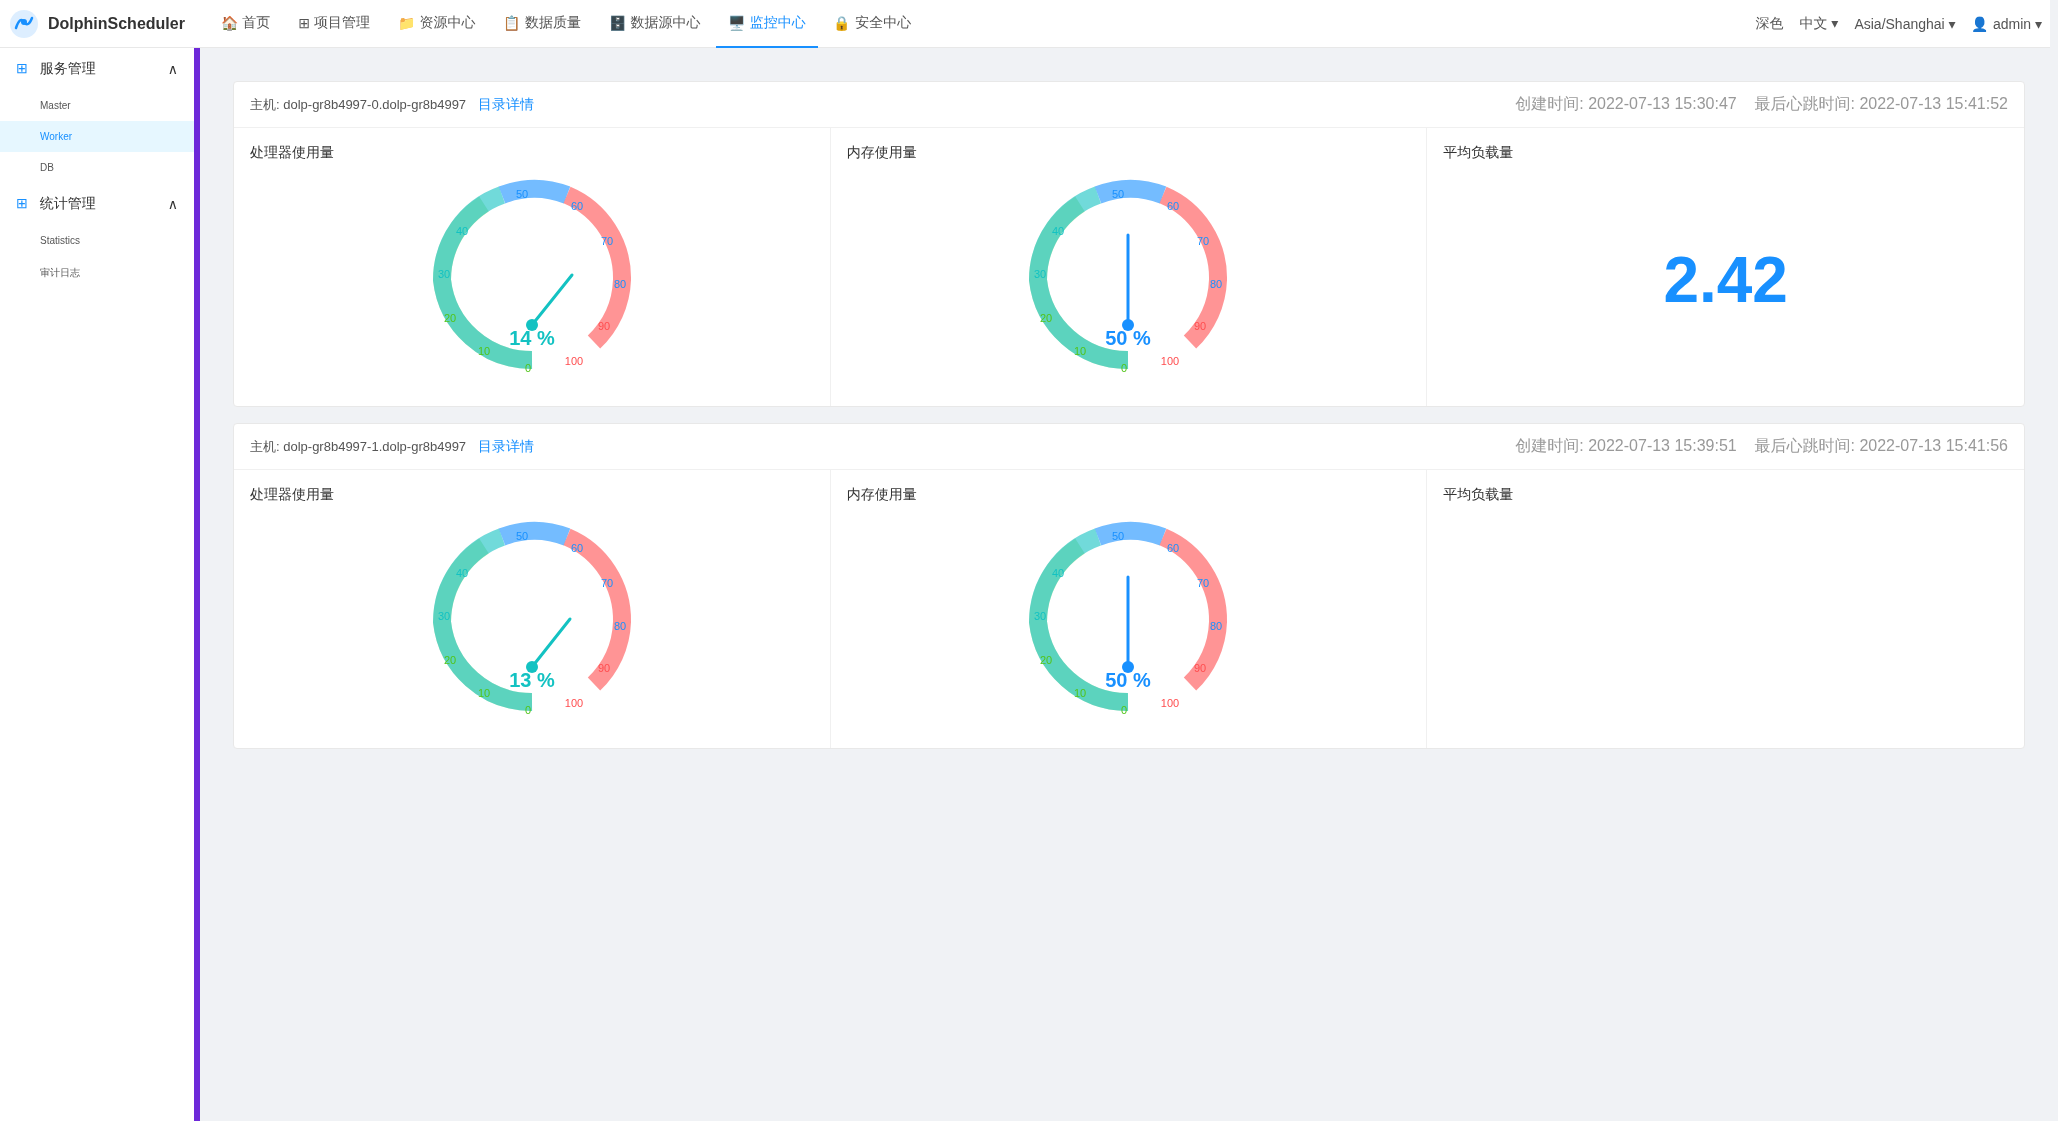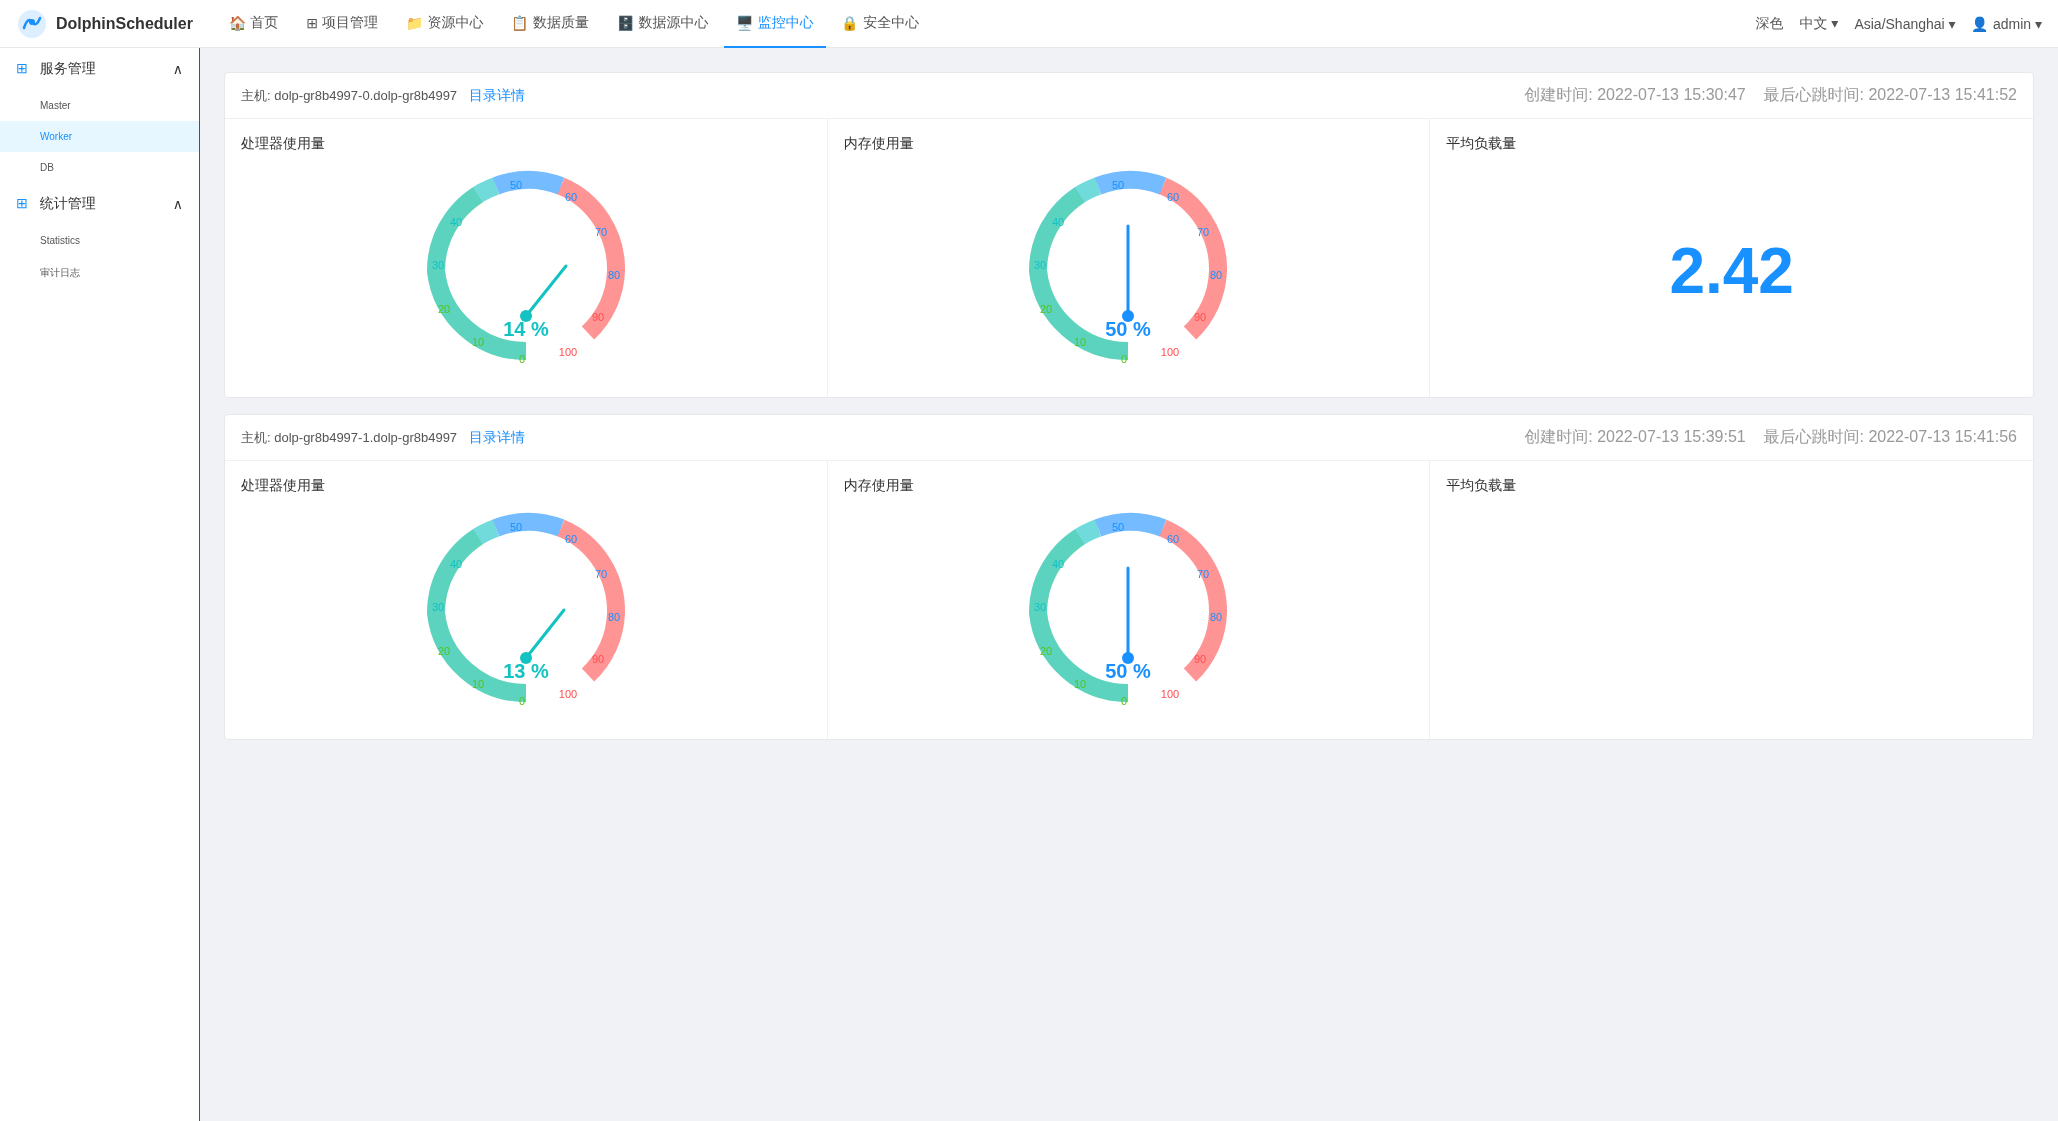--- a/index.html
+++ b/index.html
@@ -1,43 +1,43 @@
 <!DOCTYPE html>
 <html><head>
   <meta charset="utf-8">
   <style>
     * { box-sizing: border-box; margin: 0; padding: 0; }
     body { font-family: -apple-system, BlinkMacSystemFont, 'Segoe UI', sans-serif; background: #f0f2f5; color: #333; font-size: 14px; }
 
     
     .top-nav {
       display: flex; align-items: center; height: 48px; background: #fff;
-      border-bottom: 1px solid #e8e8e8; padding: 0 16px; gap: 24px; position: fixed; top: 0; left: 0; right: 0; z-index: 100;
+      border-bottom: 1px solid #e8e8e8; padding: 0 8px; gap: 24px; position: fixed; top: 0; left: 0; right: 8px; z-index: 100;
     }
     .logo { display: flex; align-items: center; gap: 8px; font-weight: bold; font-size: 16px; color: #333; min-width: 160px; }
     .logo-icon { width: 32px; height: 32px; }
     .nav-items { display: flex; align-items: center; gap: 4px; flex: 1; }
     .nav-item { padding: 0 12px; height: 48px; display: flex; align-items: center; gap: 4px; cursor: pointer; color: #555; font-size: 14px; border-bottom: 2px solid transparent; }
     .nav-item.active { color: #1890ff; border-bottom: 2px solid #1890ff; }
     .nav-right { display: flex; align-items: center; gap: 16px; color: #555; font-size: 14px; }
     .nav-right span { cursor: pointer; }
 
     
     .layout { display: flex; margin-top: 48px; height: calc(100vh - 48px); }
 
     
-    .sidebar { width: 200px; background: #fff; border-right: 1px solid #6d28d9; overflow-y: auto; flex-shrink: 0; }
+    .sidebar { width: 200px; background: #fff; border-right: 6px solid #6d28d9; overflow-y: auto; flex-shrink: 0; }
     .sidebar-group { }
     .sidebar-group-header { display: flex; align-items: center; justify-content: space-between; padding: 12px 16px; cursor: pointer; font-size: 14px; font-weight: 500; color: #333; }
     .sidebar-group-header .icon { color: #1890ff; margin-right: 8px; }
     .sidebar-item { padding: 10px 16px 10px 40px; cursor: pointer; color: #555; font-size: 10px; }
     .sidebar-item.active { color: #1890ff; background: #e6f7ff; font-weight: 500; }
 
     
-    .main-content { flex: 1; overflow-y: auto; padding: 24px; background: #f0f2f5; }
+    .main-content { flex: 1; overflow-y: auto; padding: 33px; background: #f0f2f5; }
 
     
     .server-block { background: #fff; border: 1px solid #e8e8e8; border-radius: 4px; margin-bottom: 16px; overflow: hidden; }
     .server-header { padding: 12px 16px; display: flex; justify-content: space-between; align-items: center; border-bottom: 1px solid #f0f0f0; }
     .server-host { font-size: 13px; color: #555; }
     .server-link { color: #1890ff; cursor: pointer; margin-left: 8px; }
     .server-times { font-size: 16px; color: #999; }
 
     
     .metrics-grid { display: grid; grid-template-columns: 1fr 1fr 1fr; }

